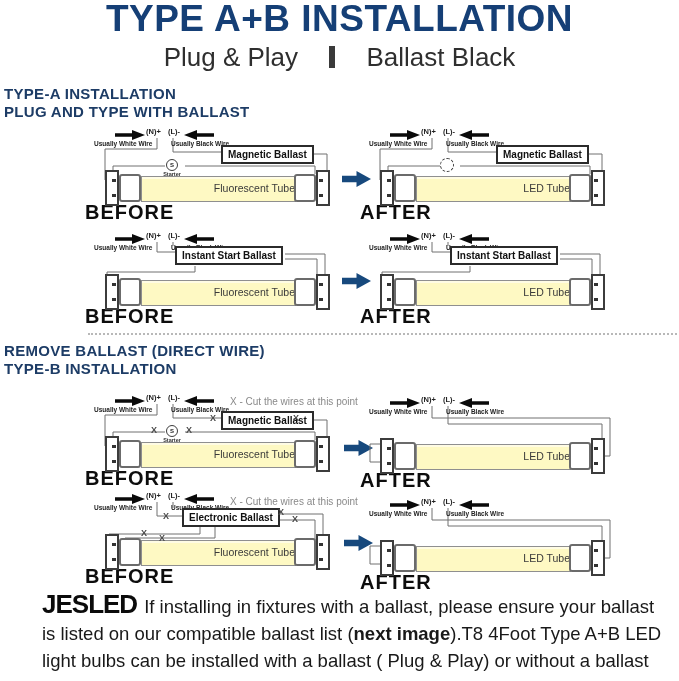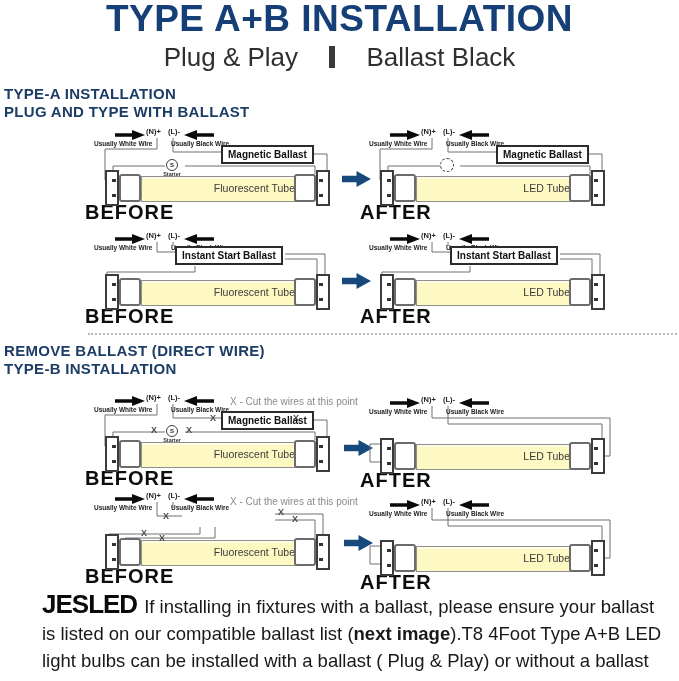--- a/index.html
+++ b/index.html
@@ -276,20 +276,21 @@
       <path d="M0,3.2 H17 V0 L30,5 17,10 V6.8 H0 Z"></path>
     </svg>
   <span class="plabel" style="left:61px">(N)+</span>
   <span class="plabel" style="left:83px">(L)-</span>
   <svg class="barrow" style="left:99px;top:8px" viewBox="0 0 30 10">
       <path d="M30,3.2 H13 V0 L0,5 13,10 V6.8 H30 Z"></path>
     </svg>
   <span class="wlabel" style="left:9px">Usually White Wire</span>
   <span class="wlabel" style="left:86px">Usually Black Wire</span>
   <span class="cnote" style="left:145px;top:10px">X - Cut the wires at this point</span>
+  <div class="ballast" style="left:97px;top:22px">Electronic Ballast</div>
   <span class="xm" style="left:78px;top:25px">X</span>
   <span class="xm" style="left:56px;top:42px">X</span>
   <span class="xm" style="left:74px;top:47px">X</span>
   <span class="xm" style="left:193px;top:21px">X</span>
   <span class="xm" style="left:207px;top:28px">X</span>
   <div class="socket sl" style="left:20px"></div>
   <div class="cap" style="left:34px"></div>
   <div class="tubebody">Fluorescent Tube</div>
   <div class="cap" style="left:209px"></div>
   <div class="socket sr" style="left:231px"></div>

